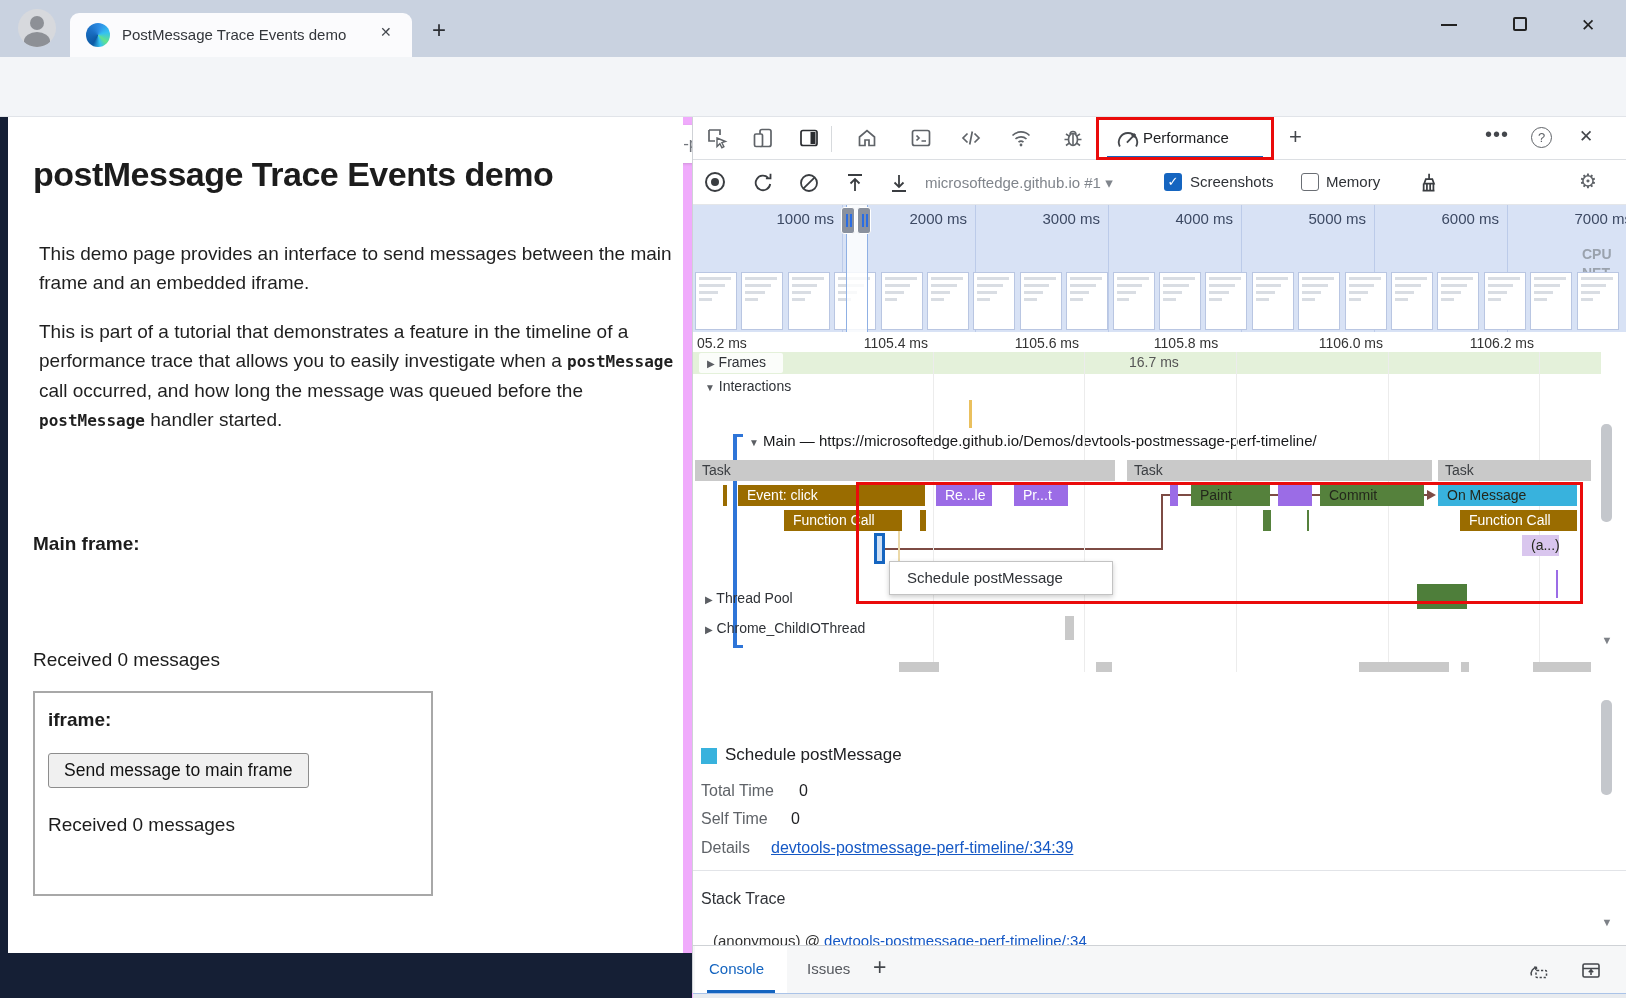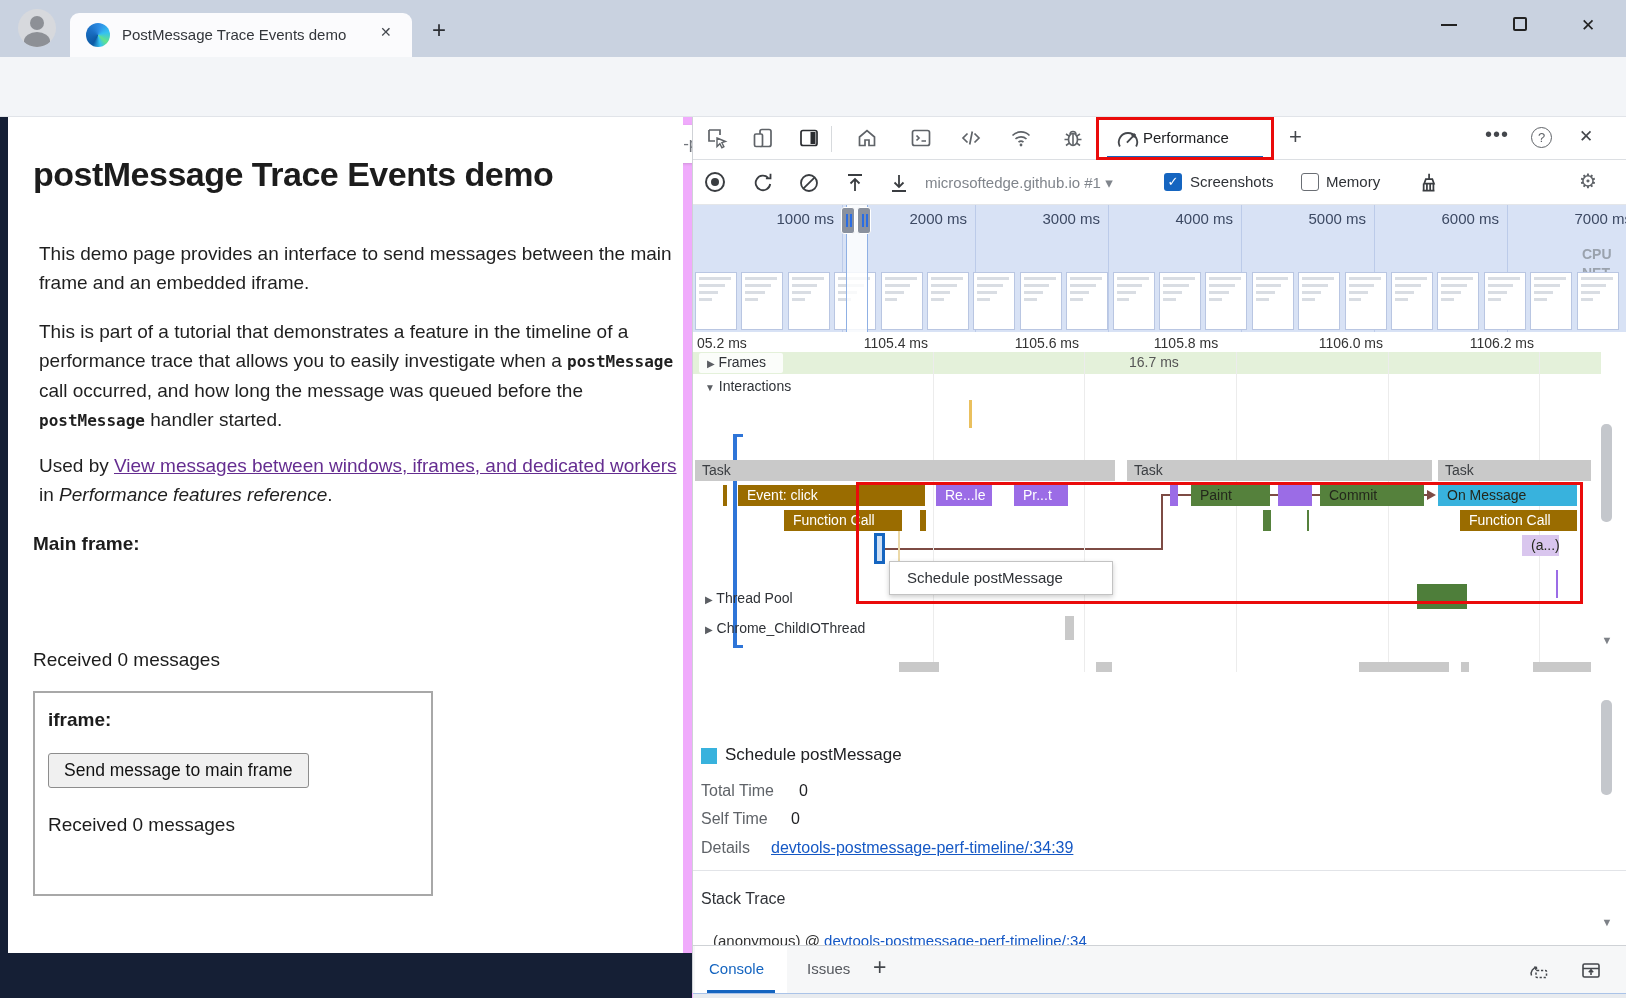--- a/index.html
+++ b/index.html
@@ -208,21 +208,20 @@
     </div>
     <div class="abs" id="browser-menu">•••</div>
   </div>
 
   <div class="abs" id="dark-left"></div>
   <div class="abs" id="dark-bottom"></div>
   <div class="abs" id="page">
     <h1>postMessage Trace Events demo</h1>
     <p class="ppar" id="p1">This demo page provides an interface to send messages between the main frame and an embedded iframe.</p>
     <p class="ppar" id="p2"><span>This is part of a tutorial that demonstrates a feature in the timeline of a performance trace that allows you to easily investigate when a </span><code class="mono">postMessage</code><span> call occurred, and how long the message was queued before the </span><code class="mono">postMessage</code><span> handler started.</span></p>
-    <p class="ppar" id="p3"><span>Used by </span><a href="#">View messages between windows, iframes, and dedicated workers</a><span> in </span><em>Performance features reference</em><span>.</span></p>
     <div id="mainframe-label">Main frame:</div>
     <div id="received-main">Received 0 messages</div>
     <div id="iframe-box">
       <div id="iframe-label">iframe:</div>
       <button class="pgbtn" id="send-main">Send message to main frame</button>
       <div id="received-iframe">Received 0 messages</div>
     </div>
   </div>
 
   <div class="abs" id="devtools">
@@ -479,20 +478,21 @@
 
     <div class="abs" id="flame">
       <div id="frames-row">
         <div id="frames-chip"></div>
         <div class="trk-lbl" style="left:14px;top:2px"><span class="tri">▶</span> <span>Frames</span></div>
         <div class="trk-lbl" style="left:436px;top:2px;color:#555">16.7 ms</div>
       </div>
       <div class="trk-lbl" id="interactions-lbl"><span class="tri">▼</span> <span>Interactions</span></div>
       <div id="whisker"></div>
       <div id="main-bracket"></div>
+      <div class="trk-lbl" id="main-hdr"><span class="tri">▼</span> <span>Main — https://microsoftedge.github.io/Demos/devtools-postmessage-perf-timeline/</span></div>
 
       <div class="conn" style="left:191px;top:216px;width:277px;height:2px"></div>
       <div class="conn" style="left:468px;top:162px;width:2px;height:56px"></div>
       <div class="conn" style="left:468px;top:162px;width:266px;height:2px"></div>
       <div id="conn-arrow" style="left:734px;top:158px"></div>
 
       <div id="tan-line"></div>
       <div id="sel-event"></div>
       <div id="lav-line"></div>
 

